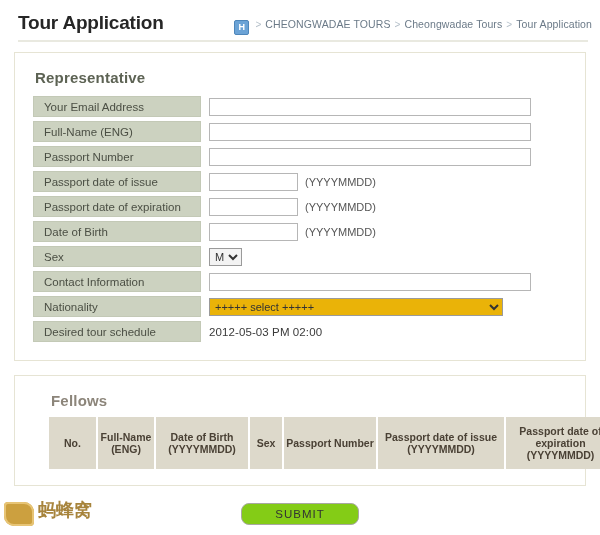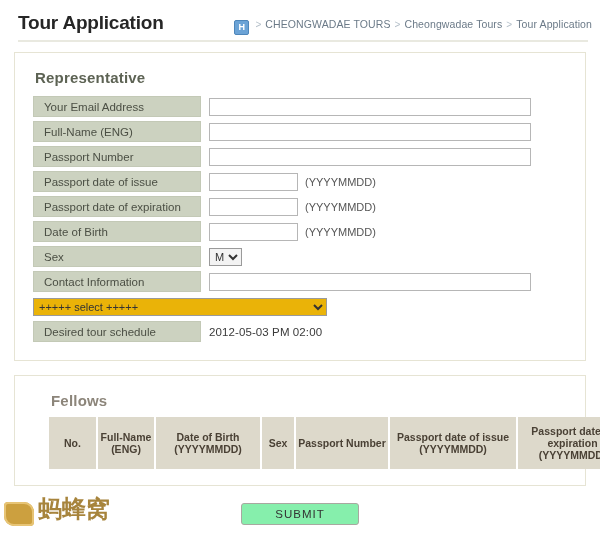--- a/index.html
+++ b/index.html
@@ -190,41 +190,41 @@
   
   #submit-wrap {
     text-align: center;
     margin-top: 17px;
   }
   #submit-button {
     font-family: "Liberation Sans", sans-serif;
     font-size: 11.5px;
     color: #333;
     letter-spacing: 1px;
-    background: #86efac;
+    background: #84cc16;
     border: 1px solid #a8a8a0;
-    border-radius: 3px;
+    border-radius: 8px;
     padding: 4px 33px;
     cursor: pointer;
   }
 
   
   #watermark {
     position: absolute;
     left: 2px;
     bottom: 2px;
     width: 128px;
     height: 34px;
     opacity: 0.92;
   }
   #watermark .wm-cn {
     position: absolute;
     left: 36px;
     top: 0px;
-    font-size: 24px;
+    font-size: 18px;
     font-weight: bold;
     color: #a07a2c;
     line-height: 21px;
     font-family: "DejaVu Sans", sans-serif;
   }
   #watermark .wm-en {
     position: absolute;
     left: 36px;
     top: 19px;
     font-size: 10px;
@@ -305,41 +305,42 @@
           <select class="sel sel-sex"><option>M</option><option>F</option></select>
         </div>
       </div>
       <div class="form-row">
         <div class="row-label">Contact Information</div>
         <div class="field-area">
           <input type="text" class="txt txt-wide" value="" style="">
         </div>
       </div>
       <div class="form-row">
+        <div class="row-label">Nationality</div>
         <div class="field-area">
           <select class="sel sel-nation"><option>+++++ select +++++</option></select>
         </div>
       </div>
       <div class="form-row">
         <div class="row-label">Desired tour schedule</div>
         <div class="field-area">
           <span class="static-val">2012-05-03  PM 02:00</span>
         </div>
       </div>
     </div>
 </div>
 
 <div class="panel" id="panel-fellows">
   <div class="section-heading" id="fellows-heading">Fellows</div>
   <table id="fellows-table">
     <thead>
       <tr id="fellows-header-row">
           <th style="width: 48px;">No.</th>
           <th style="width: 58px;">Full-Name (ENG)</th>
-          <th style="width: 106px;">Date of Birth (YYYYMMDD)</th>
+          <th style="width: 94px;">Date of Birth (YYYYMMDD)</th>
           <th style="width: 34px;">Sex</th>
           <th style="width: 94px;">Passport Number</th>
           <th style="width: 128px;">Passport date of issue (YYYYMMDD)</th>
           <th style="width: 110px;">Passport date of expiration (YYYYMMDD)</th>
         </tr>
     </thead>
     <tbody id="fellows-body"></tbody>
   </table>
 </div>
 

